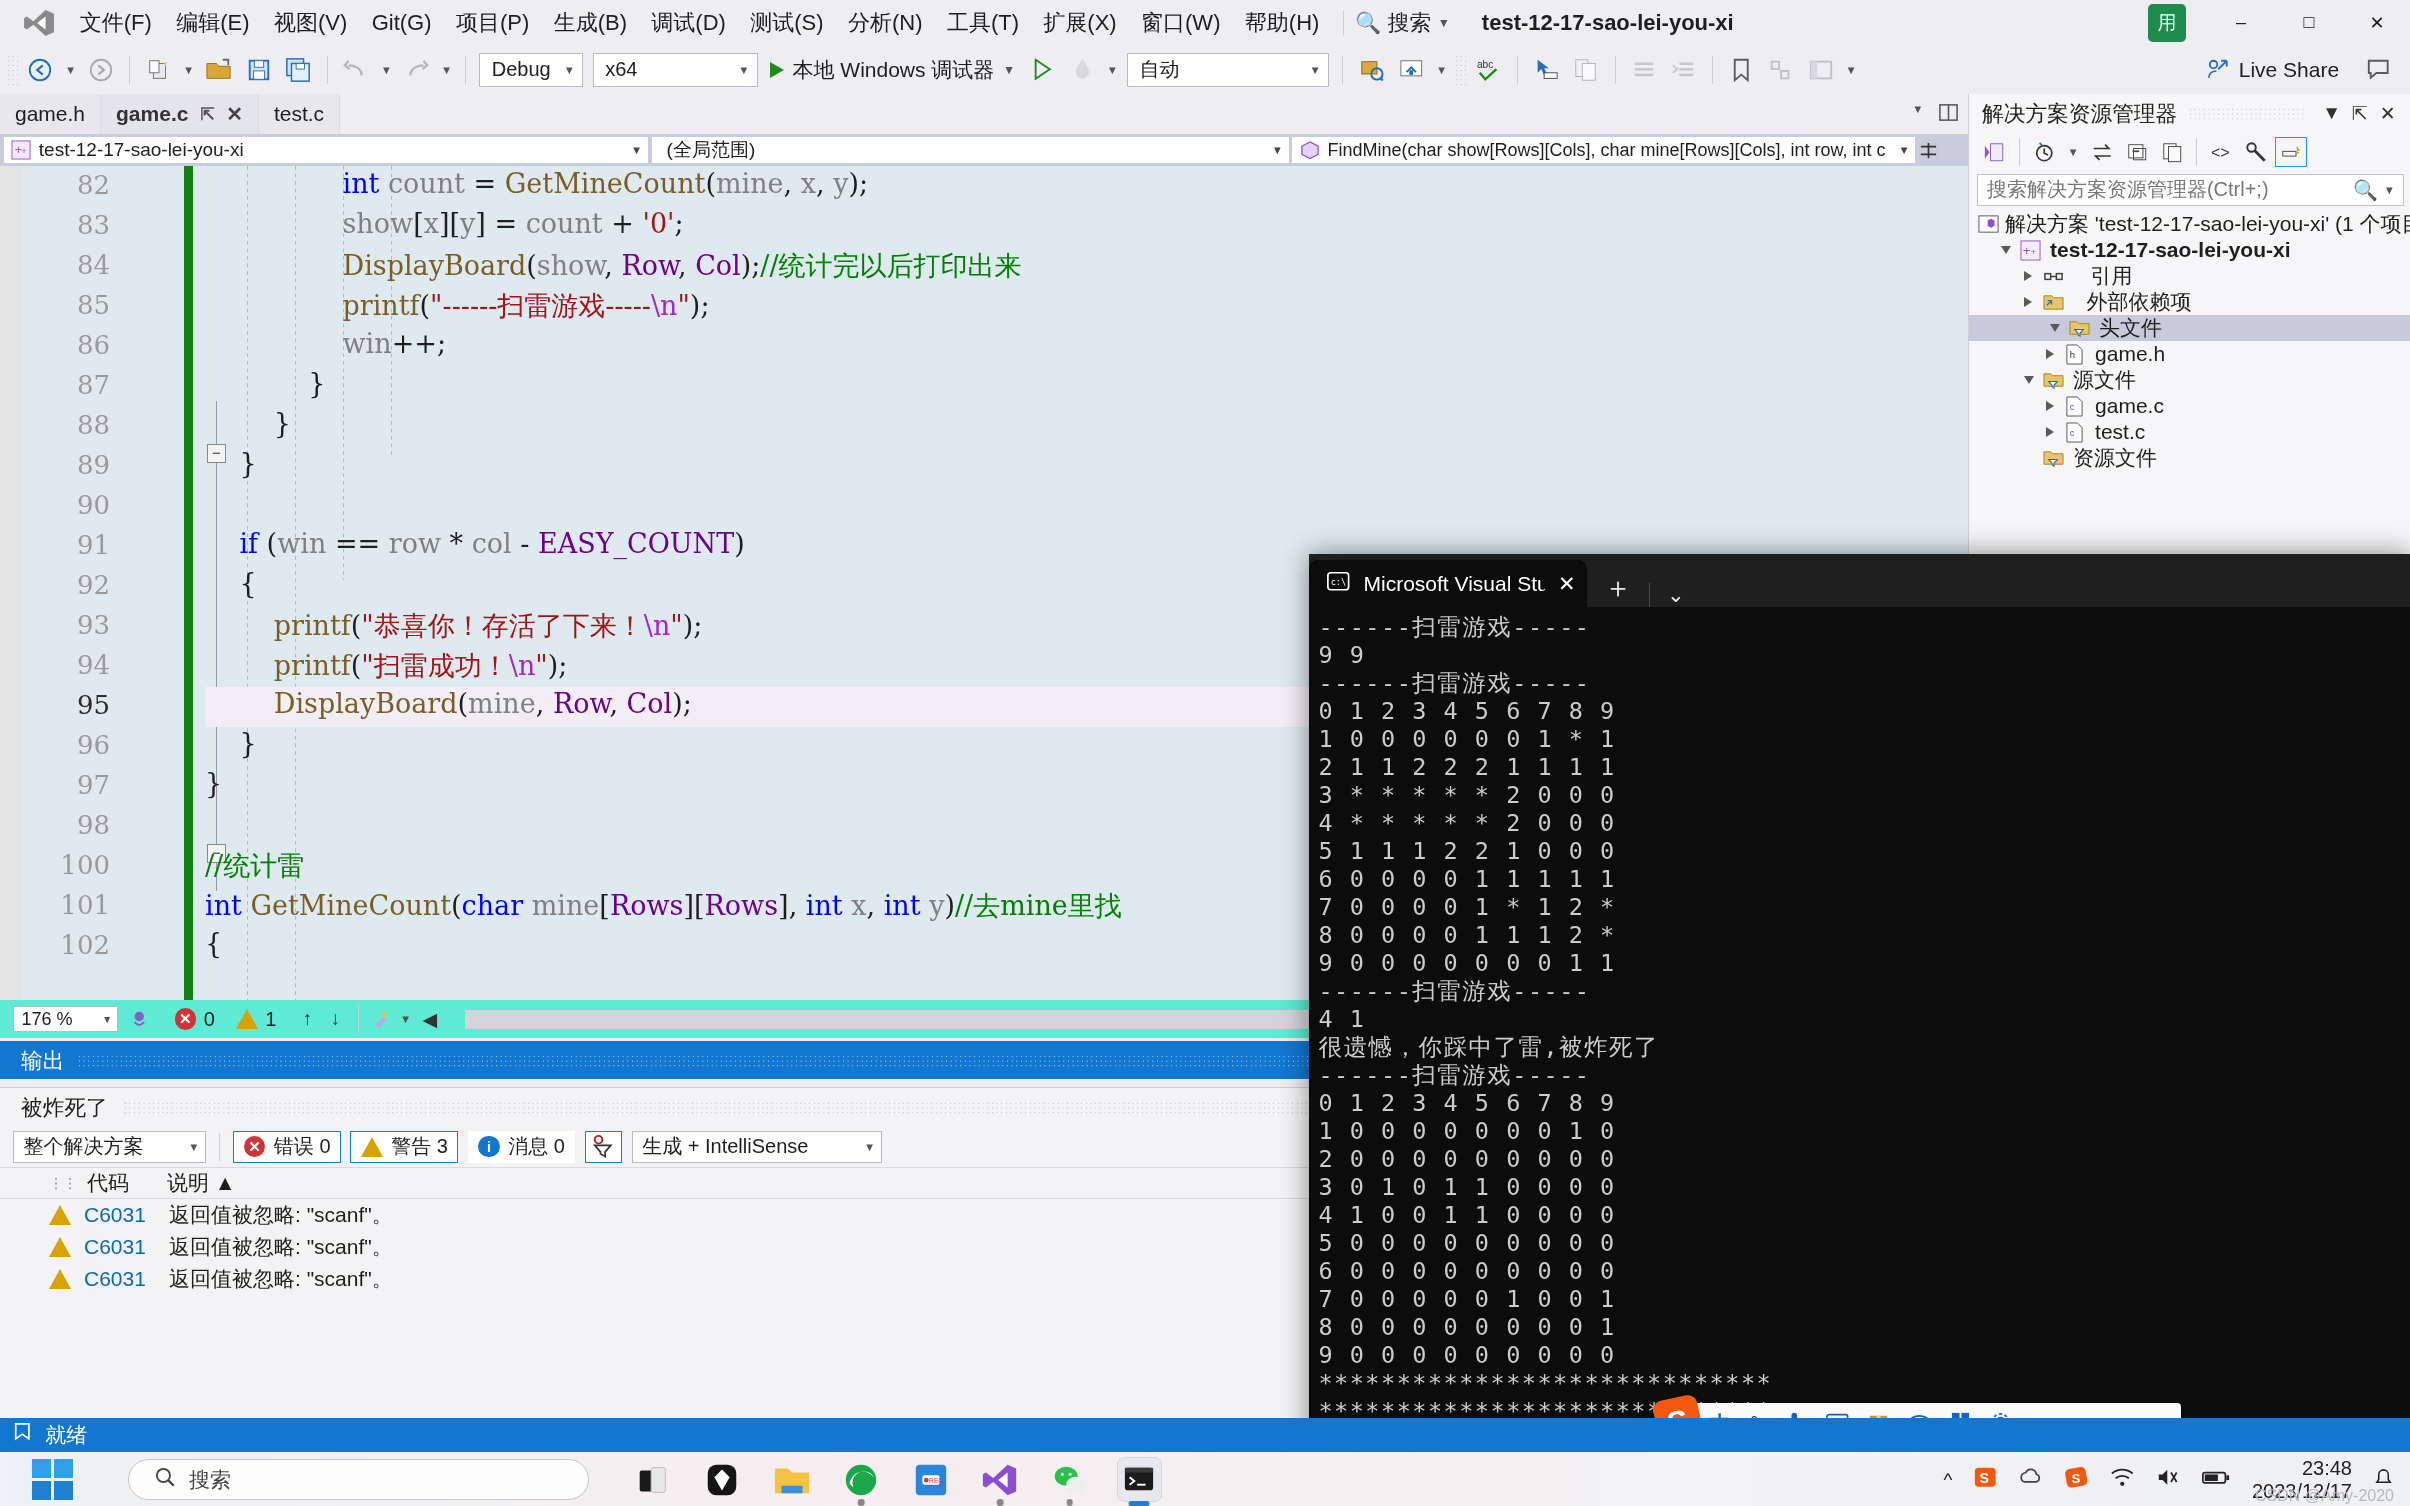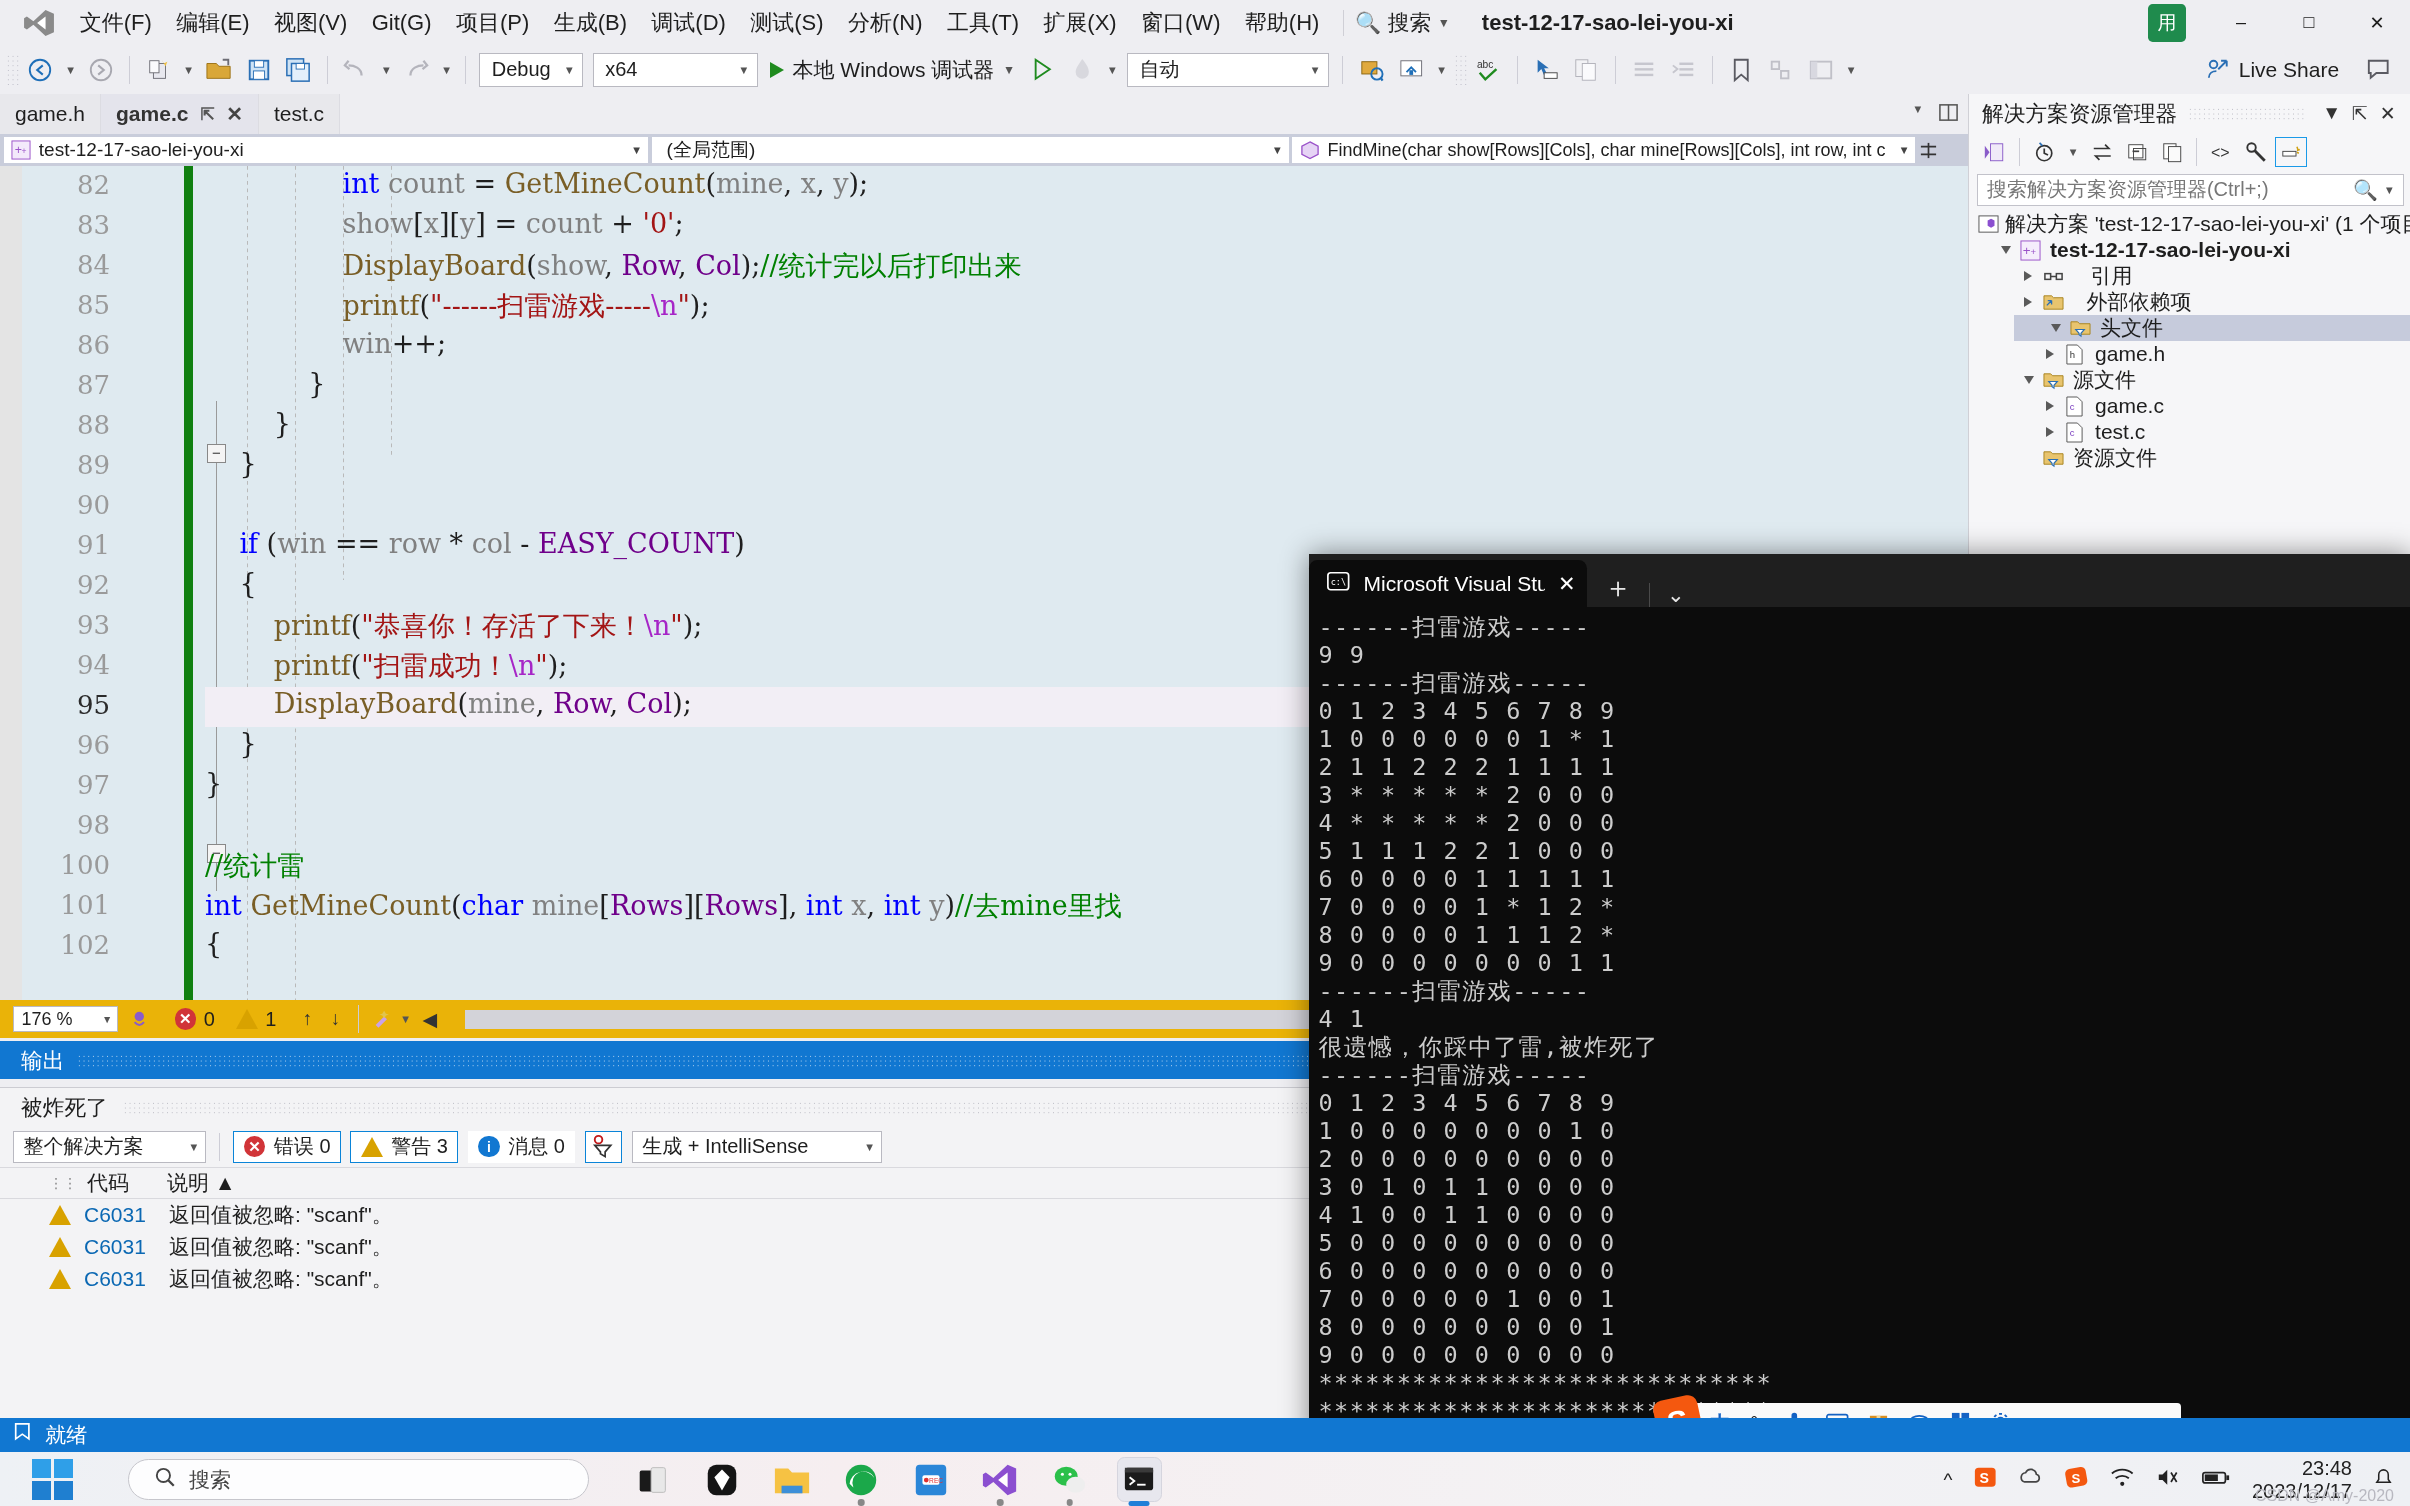--- a/index.html
+++ b/index.html
@@ -88,21 +88,21 @@
   .kw  { color:#0000ff; }
   .fn  { color:#795e26; }
   .mac { color:#6f008a; }
   .id  { color:#808080; }
   .str { color:#a31515; }
   .esc { color:#a626c7; }
   .cmt { color:#008000; }
   .pun { color:#1e1e1e; }
 
   
-  .edstat { position:absolute; left:0; top:1000px; width:1968px; height:38px; background:#eab308;
+  .edstat { position:absolute; left:0; top:1000px; width:1968px; height:38px; background:#5eead4;
             display:flex; align-items:center; font-size:19px; color:#1e1e1e;}
   .zoom-combo { margin-left:13px; width:105px; height:26px; border:0.9px solid #b9b9c1; background:#fff;
                 display:flex; align-items:center; padding:0 4.7px 0 7.5px; font-size:18px;}
   .zoom-combo .cc { margin-left:auto; font-size:10.4px; color:#555;}
   .badge-c { display:flex; align-items:center; gap:7.5px; margin-left:21px; font-size:20px;}
   .err-dot { width:21.7px;height:21.7px;border-radius:50%;background:#d13438;color:#fff;font-size:15px;
              display:flex;align-items:center;justify-content:center;font-weight:bold;}
   .warn-tri { width:0;height:0;border-left:11.3px solid transparent;border-right:11.3px solid transparent;
               border-bottom:20px solid #d8a200; position:relative;}
   .hscroll { margin-left:21px; flex:1; height:19px; background:#d3d3d9; margin-right:7.5px;}
@@ -777,21 +777,21 @@
             <span class="tri-r"></span>
           </span>
           <span style="width: 24.5px; display: flex; align-items: center;">
             <svg width="21" height="21" viewBox="0 0 22 22">
               <path d="M1 4 h8 l2 2 h10 v12 h-20 z" fill="#e8c46e" stroke="#a88420"></path>
               <path d="M4 14 l5 -5 M9 9 h-4 M9 9 v4" stroke="#2a6fb5" stroke-width="1.4" fill="none"></path>
             </svg>
           </span>
           <span style="margin-left: 19px;">外部依赖项</span>
         </div>
-        <div class="se-node sel" style="padding-left: 37px; margin-left: 45px;">
+        <div class="se-node sel" style="padding-left: 81px;">
           <span style="width: 19px; display: flex; align-items: center;">
             <span class="tri-d"></span>
           </span>
           <span style="width: 24.5px; display: flex; align-items: center;">
             <svg width="21" height="21" viewBox="0 0 22 22">
               <path d="M1 4 h7 l2 2 h11 v11 h-20 z" fill="#e8c46e" stroke="#a88420"></path>
               <path d="M6 12 h9 l-3.5 4 v3 l-2 -1.5 v-1.5 z" fill="#fff" stroke="#2a6fb5" stroke-width="1.2"></path>
             </svg>
           </span>
           <span style="margin-left: 5.6px;">头文件</span>

